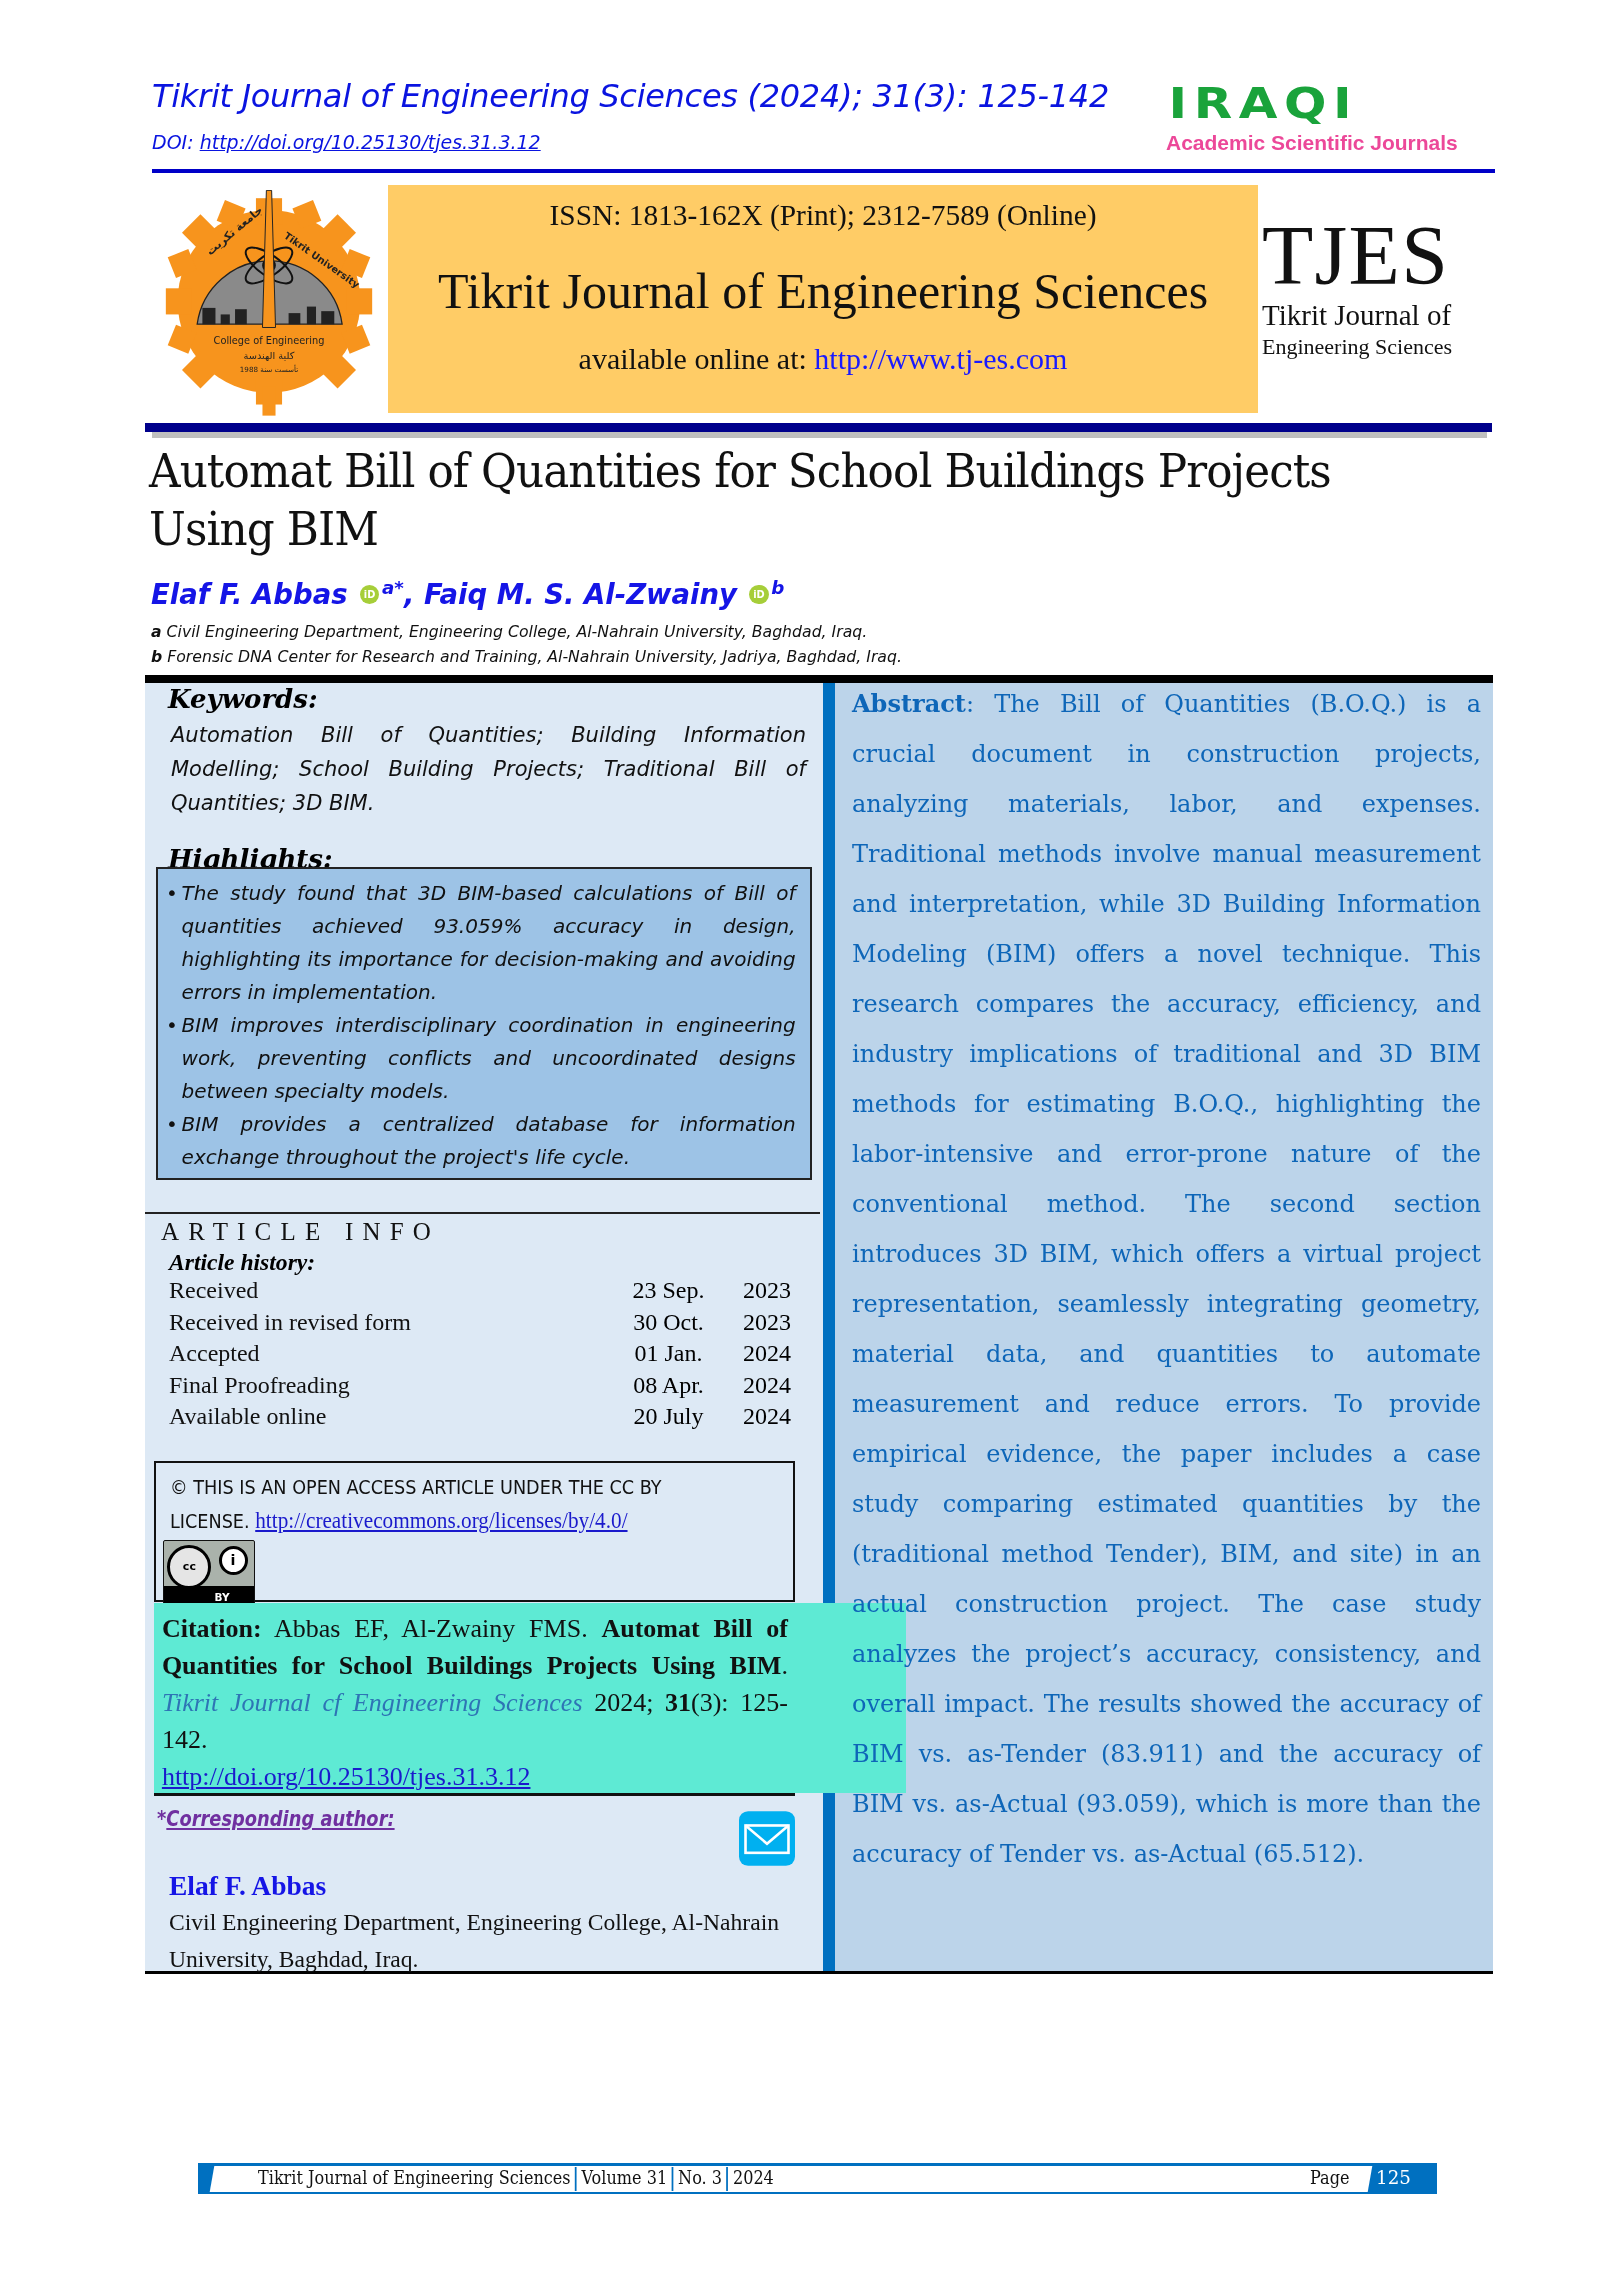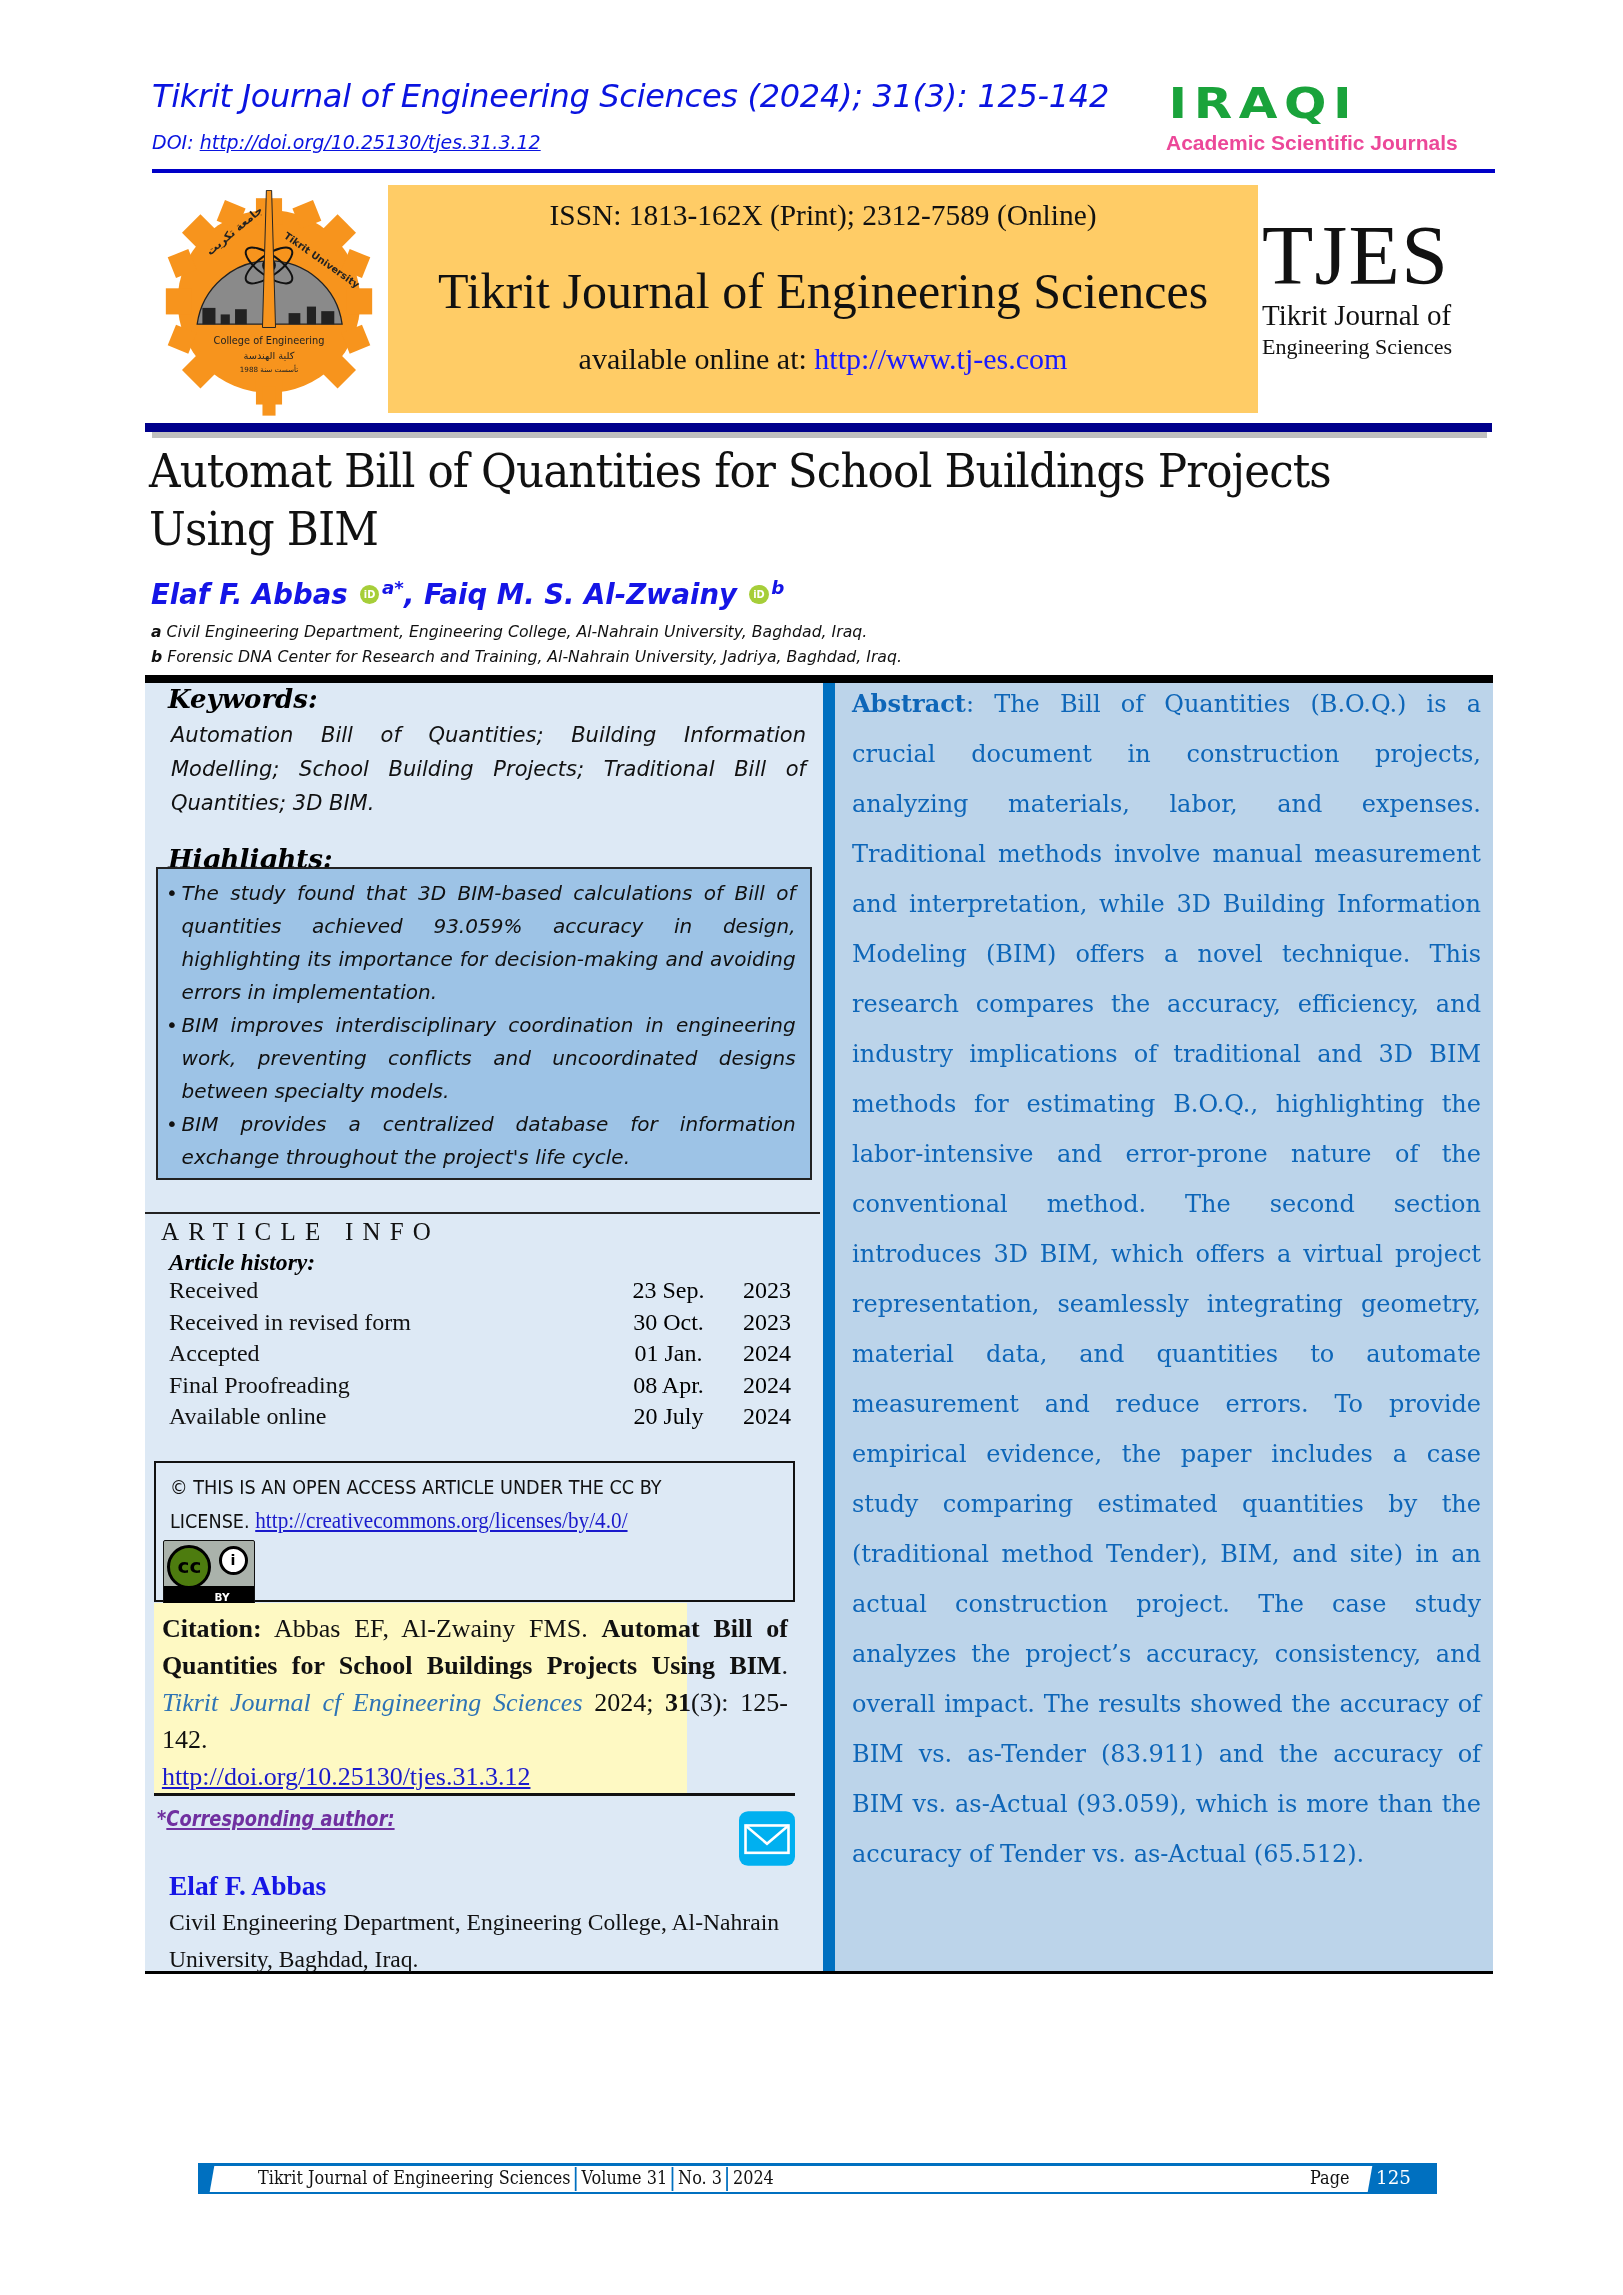--- a/index.html
+++ b/index.html
@@ -69,26 +69,26 @@
   .ai-date { left: 626px; font-size: 24px; width: 85px; text-align: center; }
   .ai-year { left: 743px; font-size: 24px; }
 
   .license-box { left: 154px; top: 1461px; width: 641px; height: 141px; border: 2px solid #111; box-sizing: border-box; }
   .license-text { position: absolute; left: 14.4px; top: 7.9px; width: 615px; font-family: "DejaVu Sans", sans-serif; font-size: 19.6px;
                   line-height: 33px; color: #111; transform: scaleX(0.9); transform-origin: left top; white-space: nowrap; }
   .license-text a { font-family: "Liberation Serif", serif; color: #1a1acc; text-decoration: underline; font-size: 23.6px; }
   .cc-badge { position: absolute; left: 6.5px; top: 77px; width: 90px; height: 63px; background: #aab2ab; border: 1.3px solid #111; border-radius: 2px; overflow: hidden; }
   .cc-bar { position: absolute; left: 0; bottom: 0; width: 100%; height: 18.3px; background: #000; }
   .cc-by { position: absolute; left: 51px; bottom: 1.3px; color: #fff; font-family: "DejaVu Sans", sans-serif; font-size: 10.5px; font-weight: bold; }
-  .cc-circle { position: absolute; left: 3.9px; top: 3.9px; width: 44px; height: 44px; border-radius: 50%; background: #4d7c0f; border: 3.9px solid #000; box-sizing: border-box;
-               font-family: "DejaVu Sans", sans-serif; font-weight: bold; font-size: 20px; line-height: 37px; text-align: center; }
+  .cc-circle { position: absolute; left: 3.9px; top: 3.9px; width: 44px; height: 44px; border-radius: 50%; background: #e5e5e5; border: 3.9px solid #000; box-sizing: border-box;
+               font-family: "DejaVu Sans", sans-serif; font-weight: bold; font-size: 11px; line-height: 37px; text-align: center; }
   .by-circle { position: absolute; left: 55px; top: 5.2px; width: 29px; height: 29px; border-radius: 50%; background: #fff; border: 3.3px solid #000; box-sizing: border-box;
                font-family: "DejaVu Sans", sans-serif; font-weight: bold; font-size: 14.4px; line-height: 22px; text-align: center; }
 
-  .citation-box { left: 154px; top: 1603px; width: 533px; height: 190px; background: #fef9c3; }
+  .citation-box { left: 154px; top: 1603px; width: 752px; height: 190px; background: #5eead4; }
   .citation-text { position: absolute; left: 7.9px; top: 6.5px; width: 626px; font-size: 26px; line-height: 37px; text-align: justify; color: #111; }
   .citation-text b { font-weight: bold; }
   .citation-text .jn { color: #2e74b5; font-style: italic; }
   .citation-text a { color: #1a1acc; text-decoration: underline; }
   .left-rule2 { left: 154px; top: 1793px; width: 641px; height: 2.6px; background: #111; }
 
   .corr-head { left: 157px; top: 1807px; font-family: "DejaVu Sans", sans-serif; font-style: italic; font-weight: bold; font-size: 21px; color: #7030a0;
                transform: scaleX(0.85); transform-origin: left top; }
   .corr-head span.u { text-decoration: underline; }
   .corr-name { left: 169px; top: 1870px; font-size: 27.5px; font-weight: bold; color: #1515e6; }

